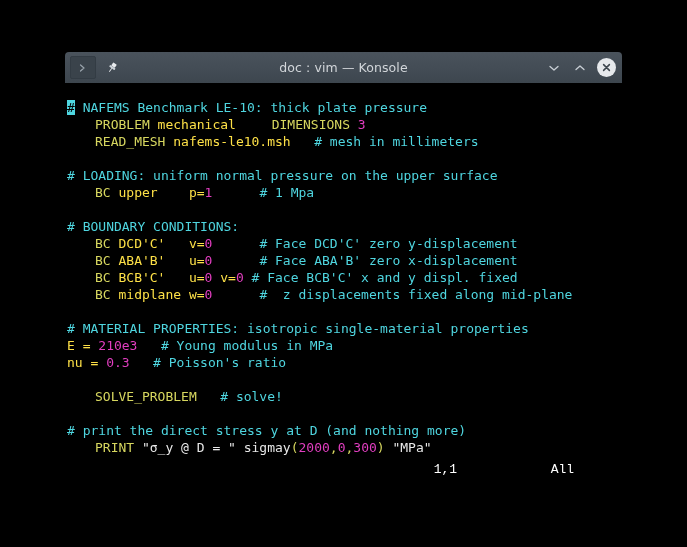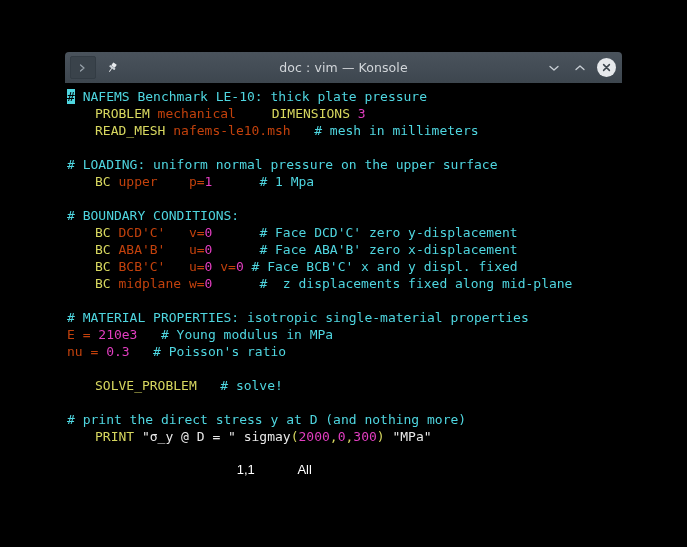--- a/index.html
+++ b/index.html
@@ -96,54 +96,54 @@
     background: #e6e9ec;
     display: flex;
     align-items: center;
     justify-content: center;
   }
 
   
   #terminal-body {
     flex: 1 1 auto;
     background: #000000;
-    padding: 5px 0 0 2px;
+    padding: 16px 0 0 2px;
     box-sizing: border-box;
     overflow: hidden;
   }
   #editor-lines {
     font-family: "DejaVu Sans Mono", monospace;
     font-size: 13px;
     line-height: 17px;
     white-space: pre;
     color: #e8e8e8;
   }
   .ln { height: 17px; }
 
   
   .c-comment  { color: #4fd6e0; }
   .c-keyword  { color: #d7d75f; margin-left: 28px; }
-  .c-ident    { color: #c2410c; text-align: center; }
+  .c-ident    { color: #fde047; text-align: center; }
   .c-number   { color: #e23ec0; }
   .c-string   { color: #e8e8e8; }
   .c-punct    { color: #d7d75f; }
 
   .cursor {
     background: #4fd6e0;
     color: #000000;
   }
 
   
   #status-line {
-    font-family: Liberation Sans, sans-serif;
+    font-family: Liberation Mono, monospace;
     font-size: 13px;
     line-height: 17px;
     white-space: pre;
     color: #ffffff;
-    margin-top: 16px;
+    margin-top: 5px;
   }
 </style>
 </head>
 <body>
 
 <div id="konsole-window">
 
   <div id="titlebar">
     <div class="tb-left">
       <div class="tab-btn">

